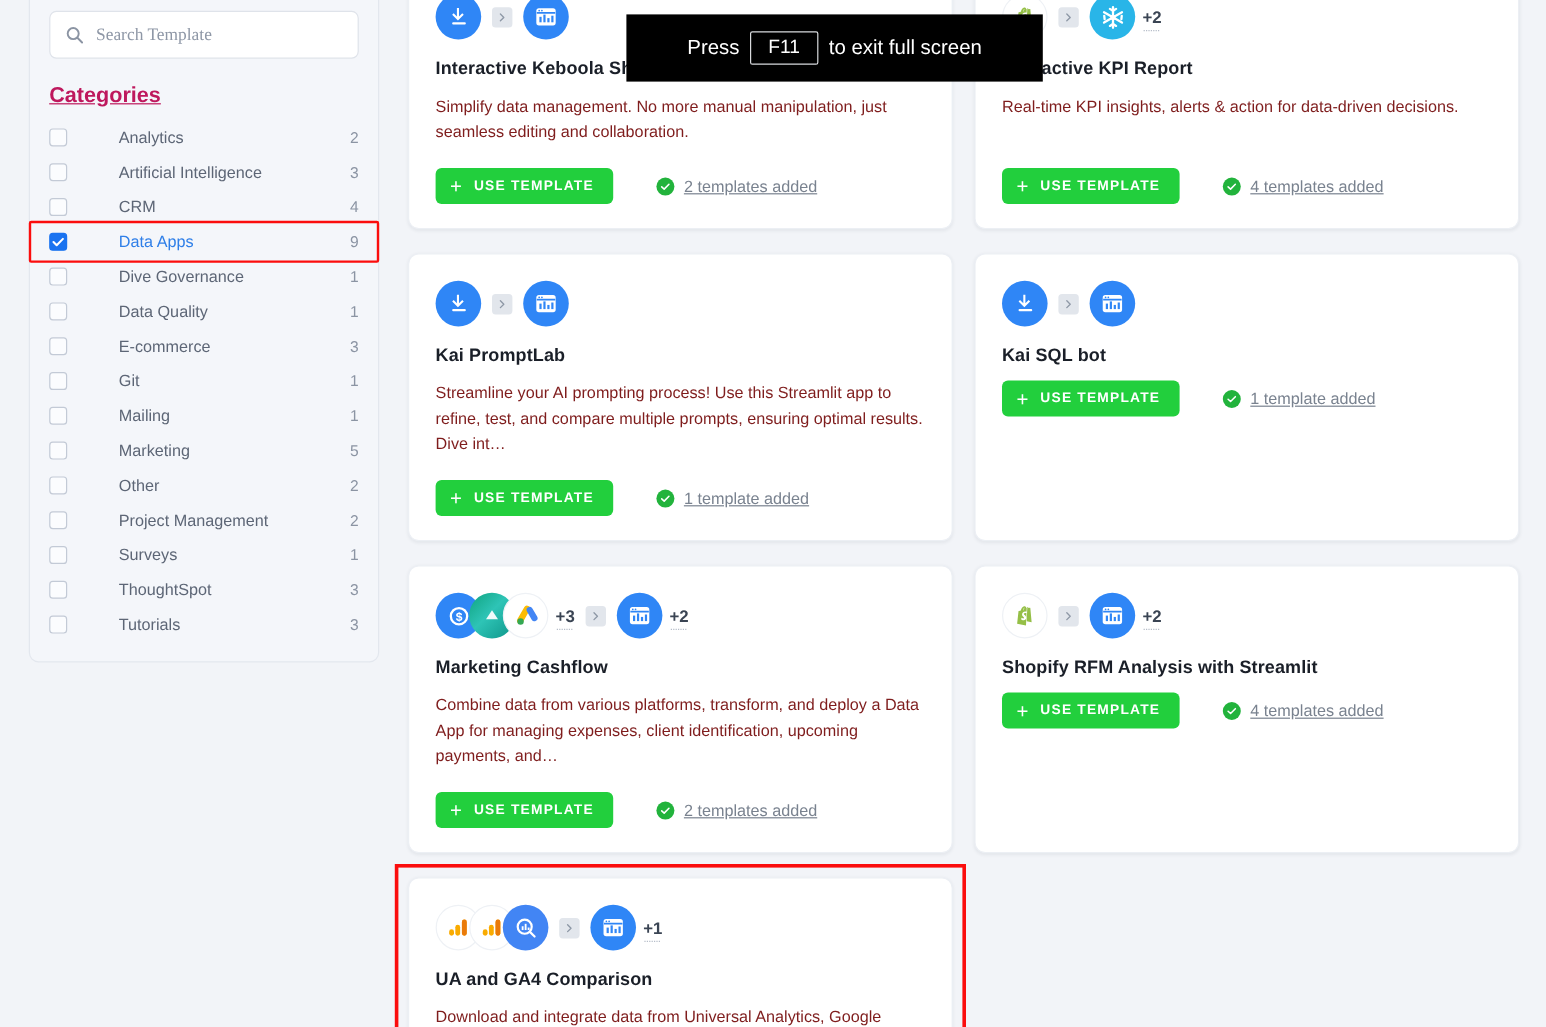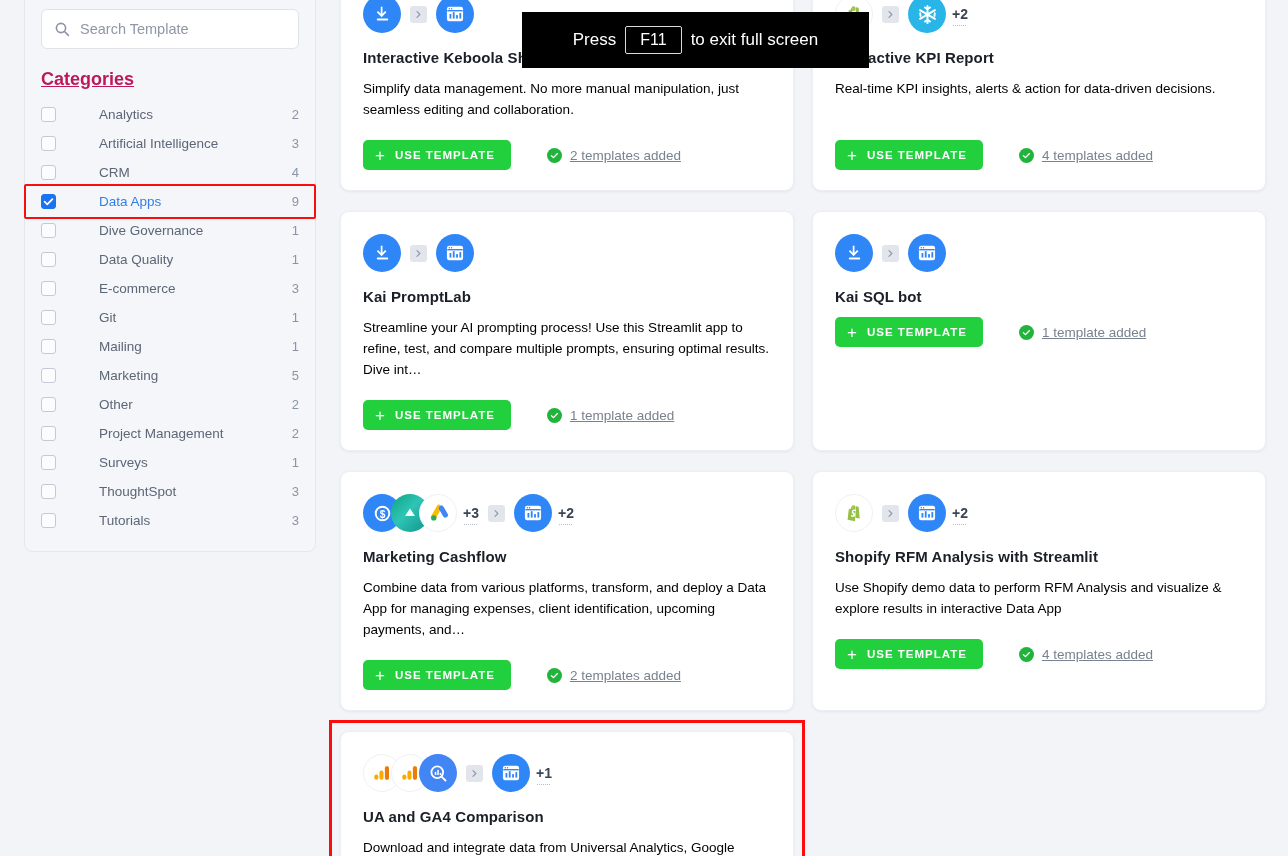--- a/index.html
+++ b/index.html
@@ -25,21 +25,21 @@
     height: 40px;
     background: #ffffff;
     border: 1px solid #dfe3ea;
     border-radius: 6px;
     display: flex; align-items: center;
     padding: 0 12px;
   }
   .search-icon { width: 16px; height: 16px; margin-right: 10px; flex: 0 0 auto; color:#8b94a3; }
   .search-input {
     border: none; outline: none; background: transparent;
-    font-family: Liberation Sans, sans-serif;
+    font-family: Liberation Serif, serif;
     font-size: 14.5px; color: #701a75; width: 100%;
   }
   .search-input::placeholder { color: #8e97a6; }
 
   .cat-title {
     font-size: 18px; font-weight: bold; color: #be185d;
     padding: 0 16px 10px 16px;
     text-decoration: underline;
   }
   .cat-list { list-style: none; }
@@ -116,21 +116,21 @@
     display: flex; align-items: center; justify-content: center;
     margin: 0 9px; flex: 0 0 auto;
   }
   .chev svg { display:block; }
 
   .card-title {
     font-size: 15px; font-weight: bold; color: #1a1f28;
     margin-bottom: 12px; letter-spacing: .1px;
   }
   .card-desc {
-    font-size: 13.5px; line-height: 21px; color: #000000;
+    font-size: 13.5px; line-height: 21px; color: #7f1d1d;
     margin-bottom: 20px; min-height: 42px;
   }
   .card-actions { display: flex; align-items: center; }
   .use-btn {
     background: #22cf3d; border: none; border-radius: 5px;
     height: 30px; padding: 0 16px 0 12px;
     display: flex; align-items: center;
     color: #ffffff; font-size: 11.5px; font-weight: bold;
     letter-spacing: 1px; cursor: pointer;
     font-family: "Liberation Sans", sans-serif;
@@ -524,21 +524,20 @@
               <rect x="9.6" y="10" width="2" height="7" fill="#2f86f6"></rect>
               <rect x="13.2" y="13.2" width="2" height="3.8" fill="#2f86f6"></rect>
               <rect x="16.8" y="11" width="2" height="6" fill="#2f86f6"></rect>
               <circle cx="5.8" cy="6.3" r=".8" fill="#2f86f6"></circle>
               <circle cx="8.3" cy="6.3" r=".8" fill="#2f86f6"></circle>
             </svg>
           </span>
           <span class="plus-n">+2</span>
         </div>
         <div class="card-title">Shopify RFM Analysis with Streamlit</div>
-        <div class="card-desc">Use Shopify demo data to perform RFM Analysis and visualize &amp; explore results in interactive Data App</div>
         <div class="card-actions">
           <button class="use-btn">
             <span class="plus">+</span>
             <span>USE TEMPLATE</span>
           </button>
           <span class="added-wrap">
             <span class="check-circle">
               <svg viewBox="0 0 14 14" width="9" height="9">
                 <path d="M2.2 7.3 5.4 10.3 11.6 4" fill="none" stroke="#fff" stroke-width="2" stroke-linecap="round" stroke-linejoin="round"></path>
               </svg>

